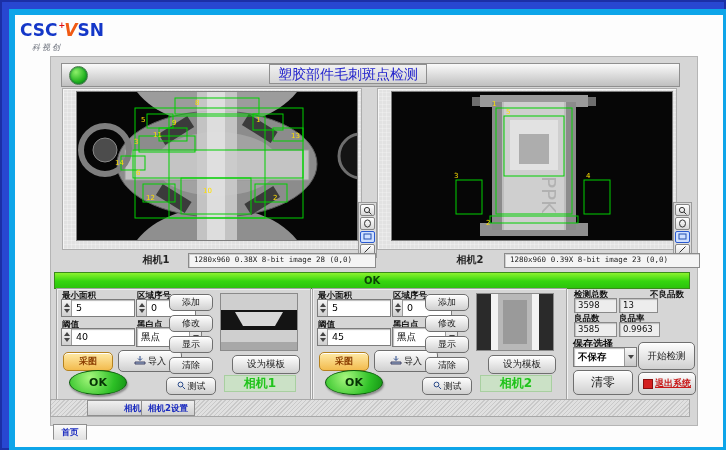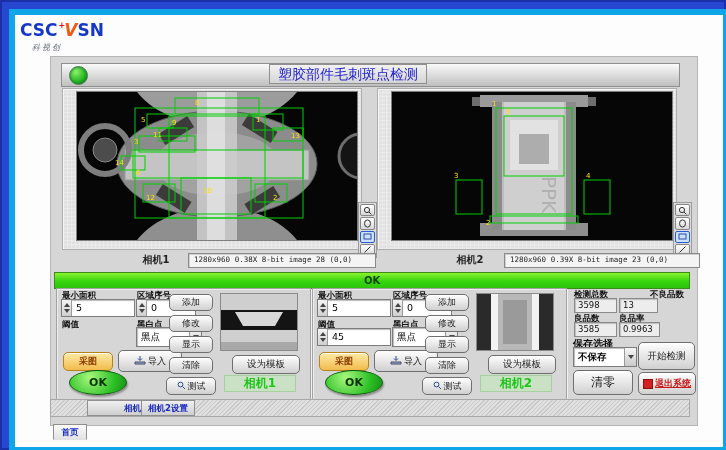--- a/index.html
+++ b/index.html
@@ -219,20 +219,27 @@
     </div>
     <div class="abs lbl" style="left:122px;top:275px;">区域序号</div>
     <div class="abs spin" style="left:121px;top:284px;width:58px;">
       <div class="arrows">
           <div class="tri-up"></div>
           <div class="tri-dn"></div>
         </div>
       <div class="val">0</div>
     </div>
     <div class="abs lbl" style="left:47px;top:304px;">阈值</div>
+    <div class="abs spin" style="left:46px;top:313px;width:72px;">
+      <div class="arrows">
+          <div class="tri-up"></div>
+          <div class="tri-dn"></div>
+        </div>
+      <div class="val">40</div>
+    </div>
     <div class="abs lbl" style="left:122px;top:304px;">黑白点</div>
     <div class="abs dd" style="left:121px;top:312px;width:64px;">
       <div class="val">黑点</div>
       <div class="btn">
           <div class="tri-dn"></div>
         </div>
     </div>
     <div class="abs lv-btn cap-btn" style="left:48px;top:337px;width:48px;height:17px;">采图</div>
     <div class="abs lv-btn" style="left:103px;top:335px;width:62px;height:20px;">
       <span><svg width="12" height="10">

